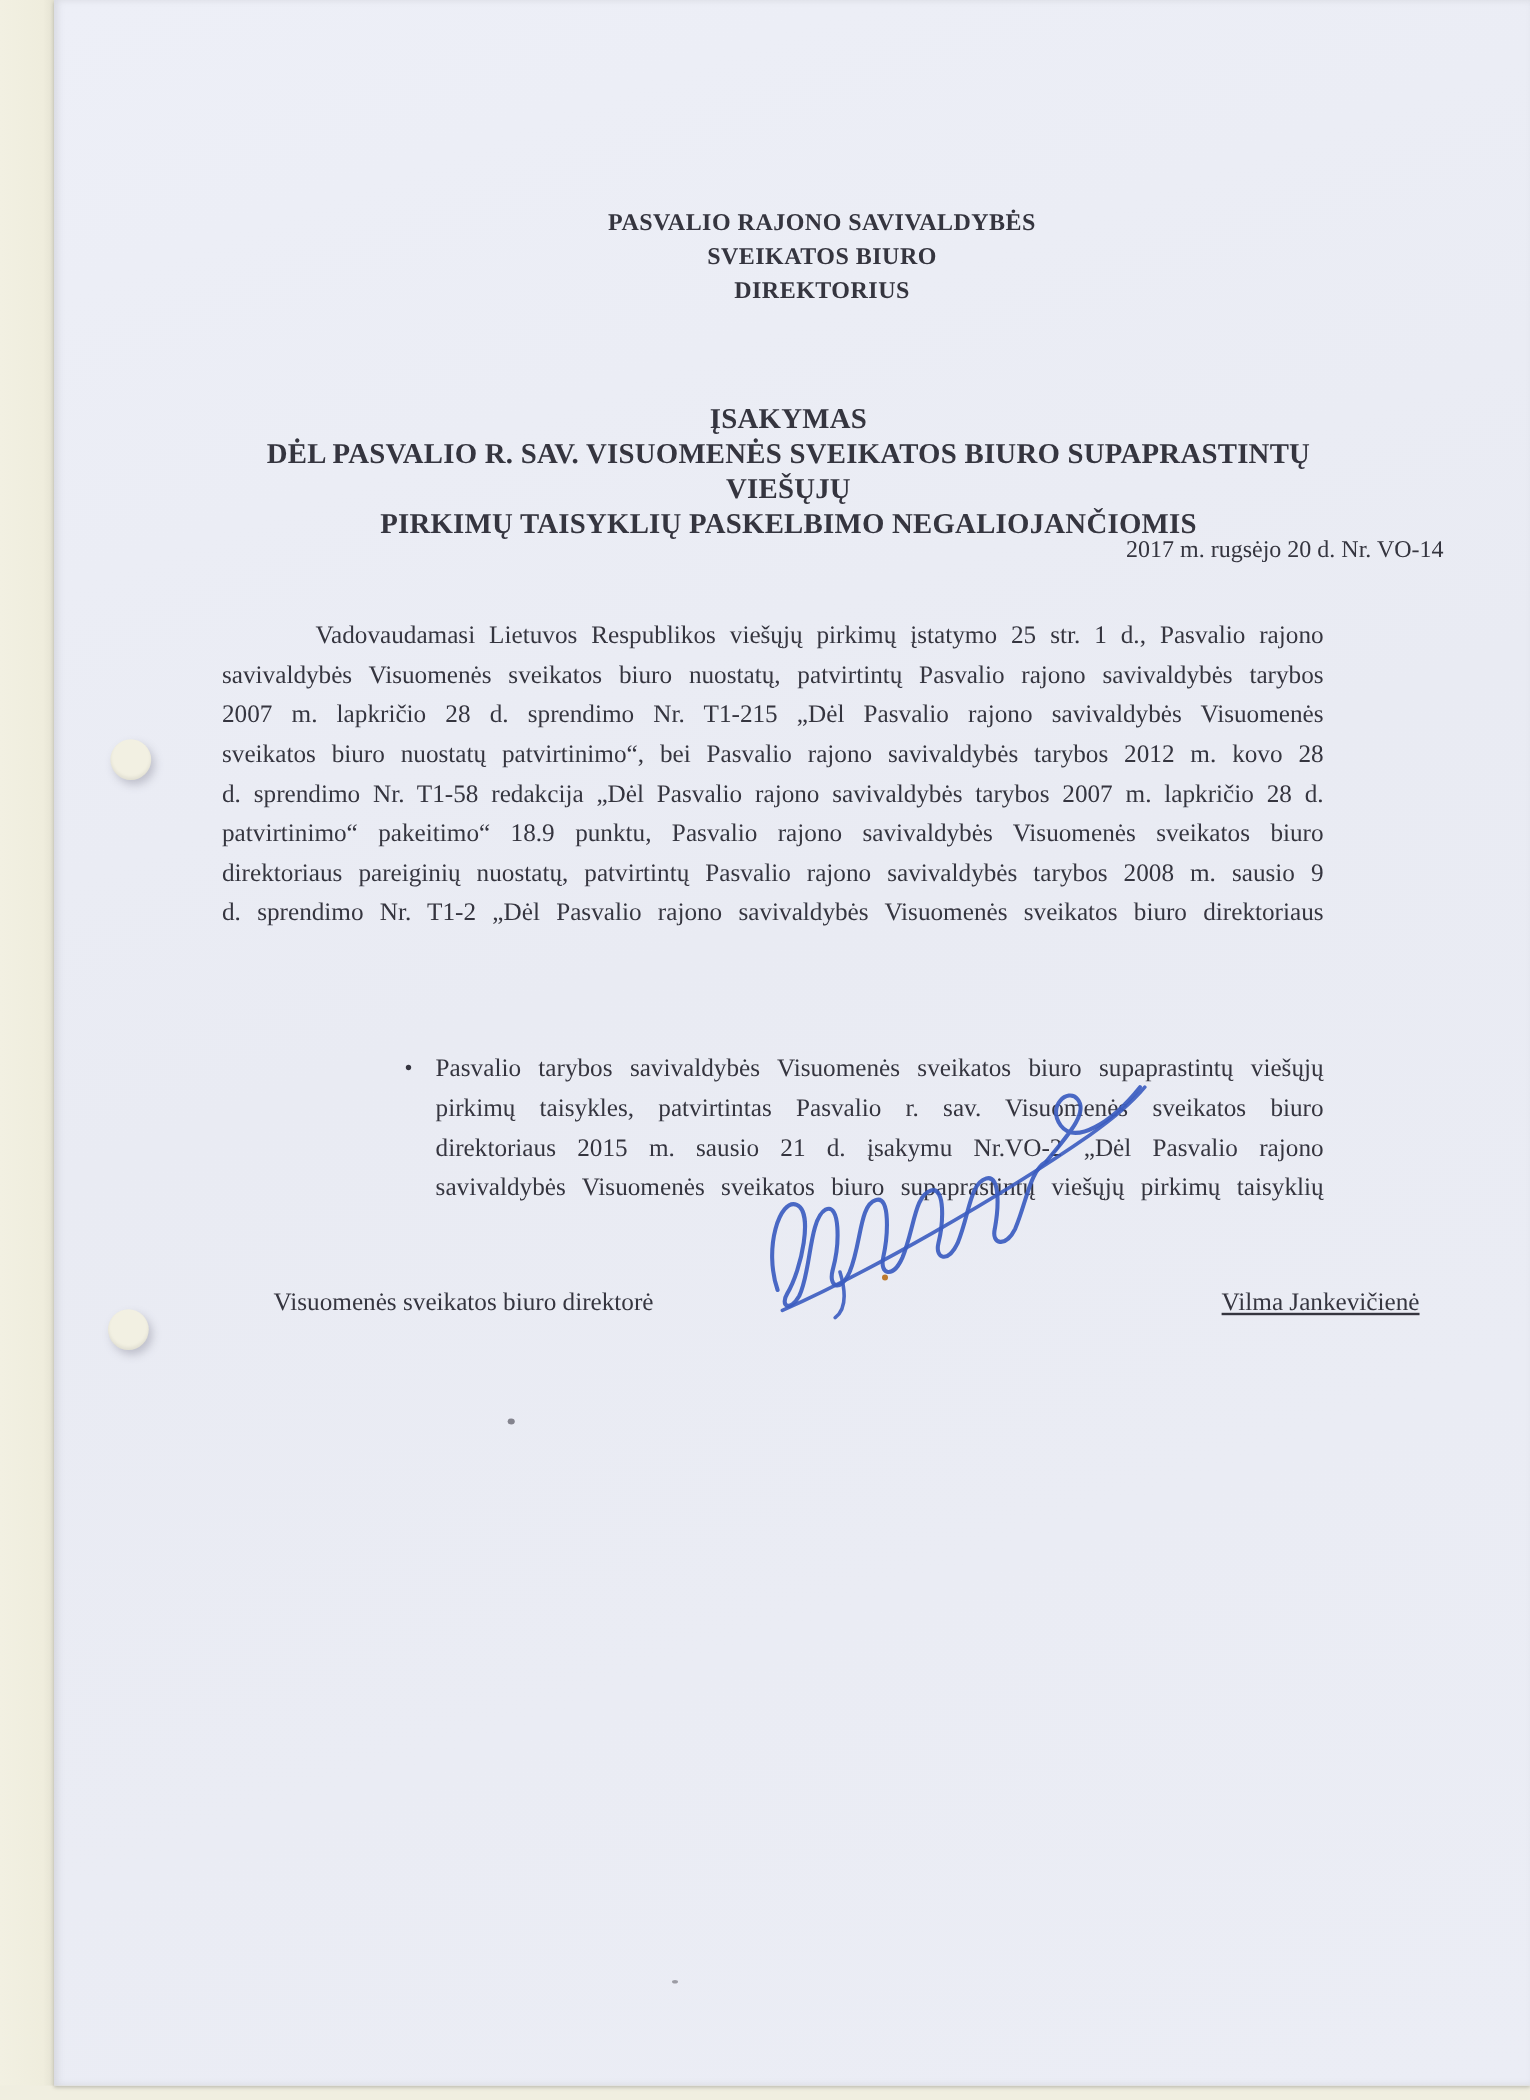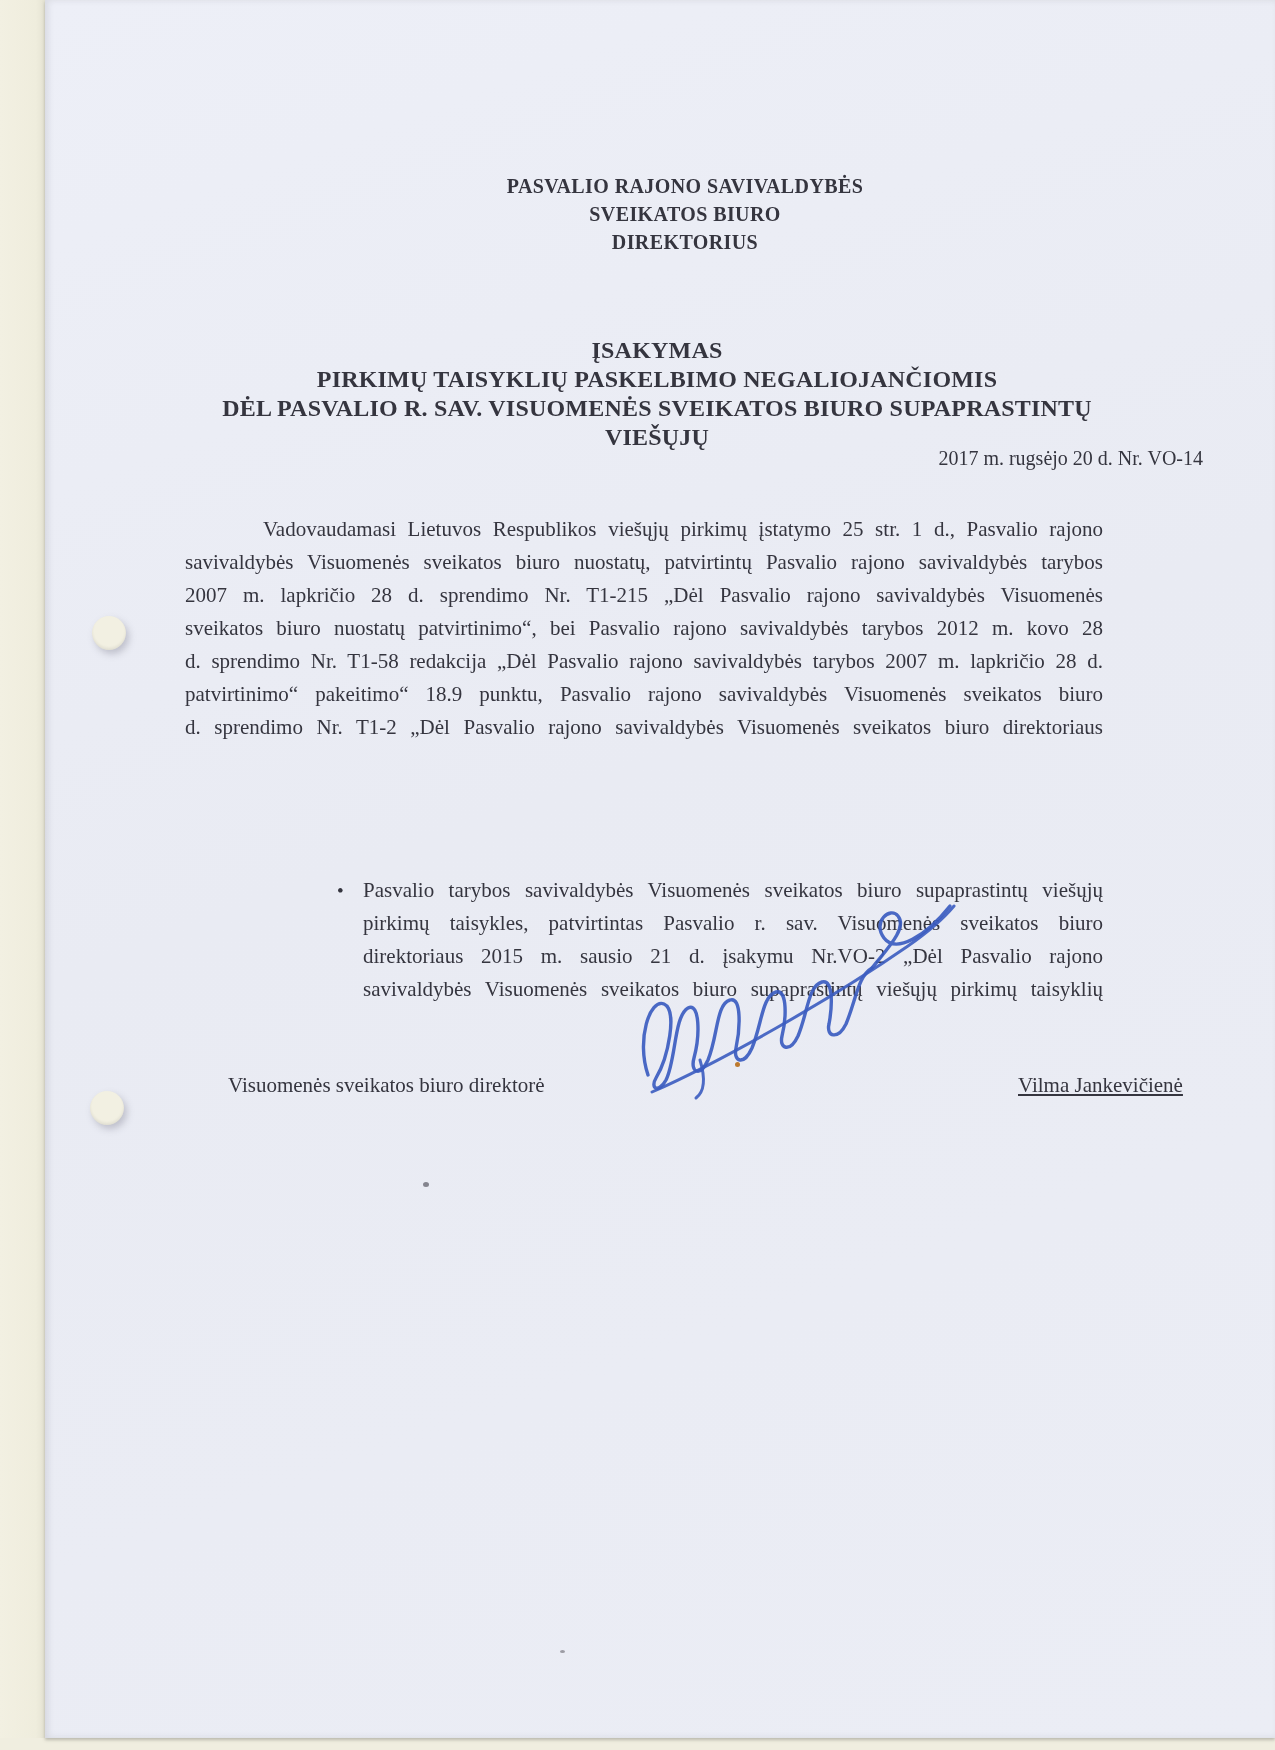--- a/index.html
+++ b/index.html
@@ -85,33 +85,34 @@
 <div class="hole hole-bottom"></div>
 
 <div class="org-header">
   <div>PASVALIO RAJONO SAVIVALDYBĖS</div>
   <div>SVEIKATOS BIURO</div>
   <div>DIREKTORIUS</div>
 </div>
 
 <div class="decree-title">
   <div>ĮSAKYMAS</div>
+  <div>DĖL PASVALIO R. SAV. VISUOMENĖS SVEIKATOS BIURO SUPAPRASTINTŲ VIEŠŲJŲ</div>
   <div>PIRKIMŲ TAISYKLIŲ PASKELBIMO NEGALIOJANČIOMIS</div>
-  <div>DĖL PASVALIO R. SAV. VISUOMENĖS SVEIKATOS BIURO SUPAPRASTINTŲ VIEŠŲJŲ</div>
 </div>
 
 <div class="date-line">2017 m. rugsėjo 20 d. Nr. VO-14</div>
 
 <div class="body-paragraph">
   <div class="body-line jline indent-first">Vadovaudamasi Lietuvos Respublikos viešųjų pirkimų įstatymo 25 str. 1 d., Pasvalio rajono</div>
   <div class="body-line jline">savivaldybės Visuomenės sveikatos biuro nuostatų, patvirtintų Pasvalio rajono savivaldybės tarybos</div>
   <div class="body-line jline">2007 m. lapkričio 28 d. sprendimo Nr. T1-215 „Dėl Pasvalio rajono savivaldybės Visuomenės</div>
   <div class="body-line jline">sveikatos biuro nuostatų patvirtinimo“, bei Pasvalio rajono savivaldybės tarybos 2012 m. kovo 28</div>
   <div class="body-line jline">d. sprendimo Nr. T1-58 redakcija „Dėl Pasvalio rajono savivaldybės tarybos 2007 m. lapkričio 28 d.</div>
   <div class="body-line jline">patvirtinimo“ pakeitimo“ 18.9 punktu, Pasvalio rajono savivaldybės Visuomenės sveikatos biuro</div>
+  <div class="body-line jline">direktoriaus pareiginių nuostatų, patvirtintų Pasvalio rajono savivaldybės tarybos 2008 m. sausio 9</div>
   <div class="body-line jline">d. sprendimo Nr. T1-2 „Dėl Pasvalio rajono savivaldybės Visuomenės sveikatos biuro direktoriaus</div>
 </div>
 
 <div class="bullet-item">
   <span class="bullet-marker">•</span>
   <div class="body-line jline">Pasvalio tarybos savivaldybės Visuomenės sveikatos biuro supaprastintų viešųjų</div>
   <div class="body-line jline">pirkimų taisykles, patvirtintas Pasvalio r. sav. Visuomenės sveikatos biuro</div>
   <div class="body-line jline">direktoriaus 2015 m. sausio 21 d. įsakymu Nr.VO-2 „Dėl Pasvalio rajono</div>
   <div class="body-line jline">savivaldybės Visuomenės sveikatos biuro supaprastintų viešųjų pirkimų taisyklių</div>
 </div>

